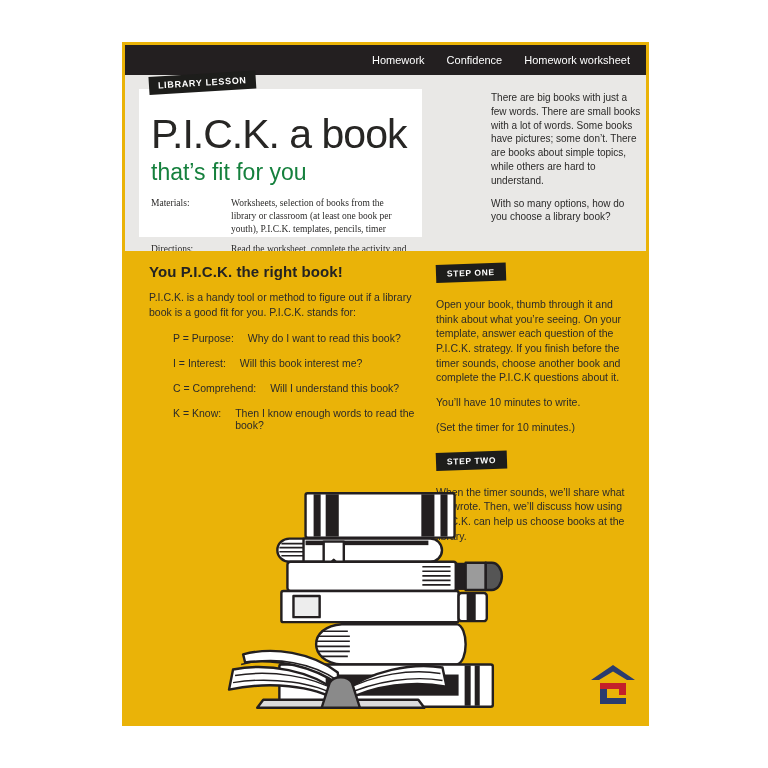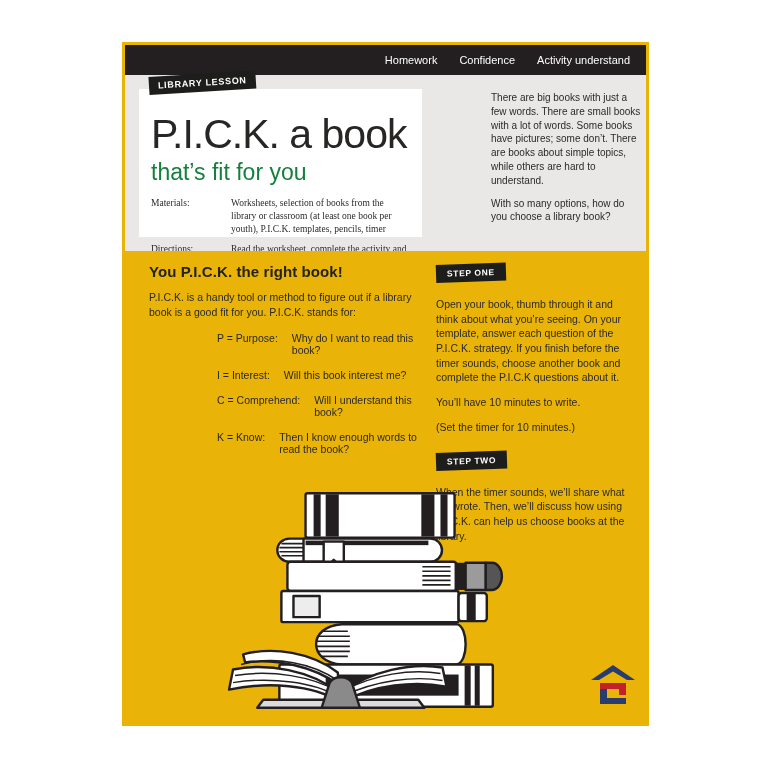--- a/index.html
+++ b/index.html
@@ -35,21 +35,21 @@
   .meta-label, .meta-text { font-size:9.5px; line-height:1.35; color:#2b2a29;font-family:Liberation Serif, serif; }
   .header-intro { position:absolute; left:366px; top:16px; width:152px; }
   .header-intro p { font-size:10px; line-height:1.38; color:#2b2a29; margin-bottom:9px; }
 
   
   .main { position:relative; flex:1 1 auto; background:#eab308;padding-left:9px; }
   .left-col { position:absolute; left:24px; top:12px; width:286px; }
   .main-heading { font-size:15px; font-weight:bold; color:#242322; letter-spacing:0.1px; }
   .left-col p, .right-col p { font-size:10.5px; line-height:1.4; color:#2b2a29; margin-top:10px; }
   .acronym { margin:4px 0 0 24px; }
-  .acronym-item { display:flex; gap:14px; margin-top:13px; font-size:10.5px; color:#2b2a29;margin-left:44px; }
+  .acronym-item { display:flex; gap:14px; margin-top:13px; font-size:10.5px; color:#2b2a29; }
   .acronym-item .term { white-space:nowrap; }
 
   .right-col { position:absolute; left:311px; top:12px; width:198px; }
   .step-tag {
     display:inline-block; background:#1d1d1b; color:#fff; font-size:8.5px;
     font-weight:bold; letter-spacing:0.6px; padding:4px 11px;
     transform:rotate(-2deg); transform-origin:left center; margin-bottom:4px;
   }
   .step-block + .step-block { margin-top:16px; }
 
@@ -61,21 +61,21 @@
 
 <div class="canvas">
   <div class="doc">
 
     <div class="navbar">
 
         <span class="nav-item">Homework</span>
 
         <span class="nav-item">Confidence</span>
 
-        <span class="nav-item">Activity understand</span>
+        <span class="nav-item">Homework worksheet</span>
       </div>
 
     <div class="header">
       <span class="lesson-tag">LIBRARY LESSON</span>
       <div class="title-panel">
         <div class="doc-title">P.I.C.K. a book</div>
         <div class="doc-subtitle">that’s fit for you</div>
         <div class="meta">
           <span class="meta-label">Materials:</span>
           <span class="meta-text">Worksheets, selection of books from the library or classroom (at least one book per youth), P.I.C.K. templates, pencils, timer</span>

